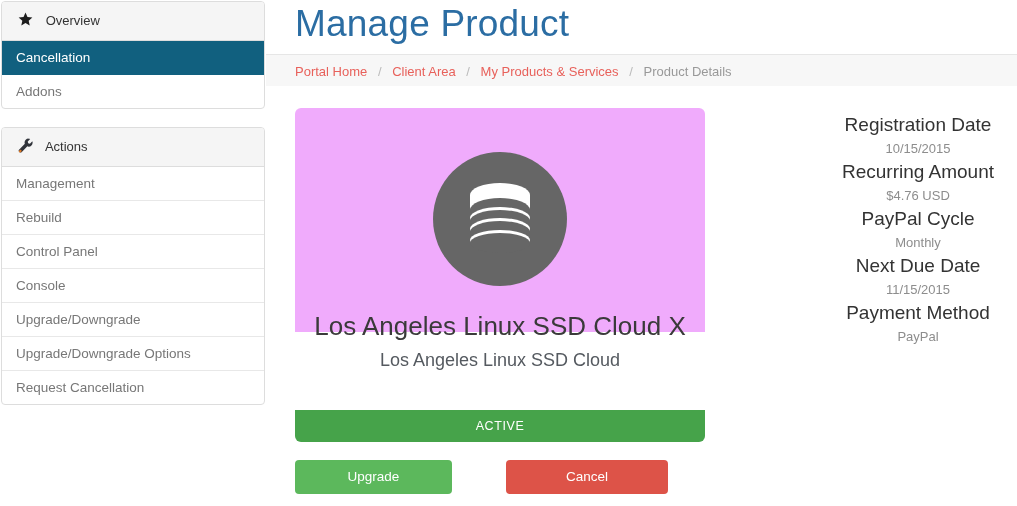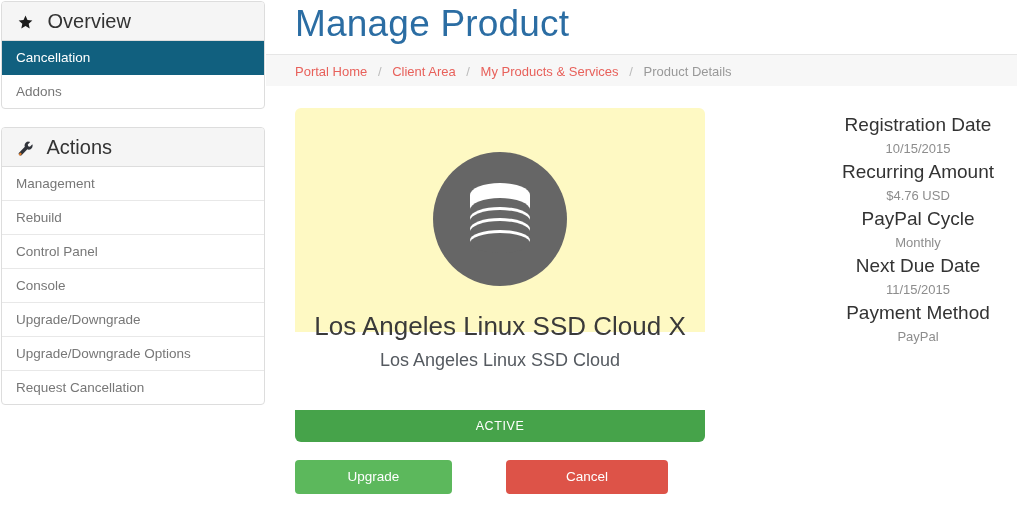--- a/index.html
+++ b/index.html
@@ -37,21 +37,21 @@
   #panel-actions  { top: 127px; }
 
   .panel-heading {
     background: #f5f5f5;
     border-bottom: 1px solid #dddddd;
     border-top-left-radius: 3px;
     border-top-right-radius: 3px;
     height: 38px;
     line-height: 38px;
     padding: 0 14px;
-    font-size: 20px;
+    font-size: 13px;
     color: #333333;
     white-space: nowrap;
   }
   .panel-heading .hicon {
     display: inline-block;
     width: 18px;
     margin-right: 8px;
     vertical-align: -2px;
     text-align: center;
   }
@@ -122,21 +122,21 @@
   }
   #breadcrumb .current { color: #999999; }
 
   
   #product-card {
     position: absolute;
     left: 29px;
     top: 108px;
     width: 410px;
     height: 224px;
-    background: #fef9c3;
+    background: #f0abfc;
     border-top-left-radius: 6px;
     border-top-right-radius: 6px;
     box-sizing: border-box;
   }
   #product-icon {
     position: absolute;
     left: 50%;
     transform: translateX(-50%);
     top: 44px;
     width: 134px;

